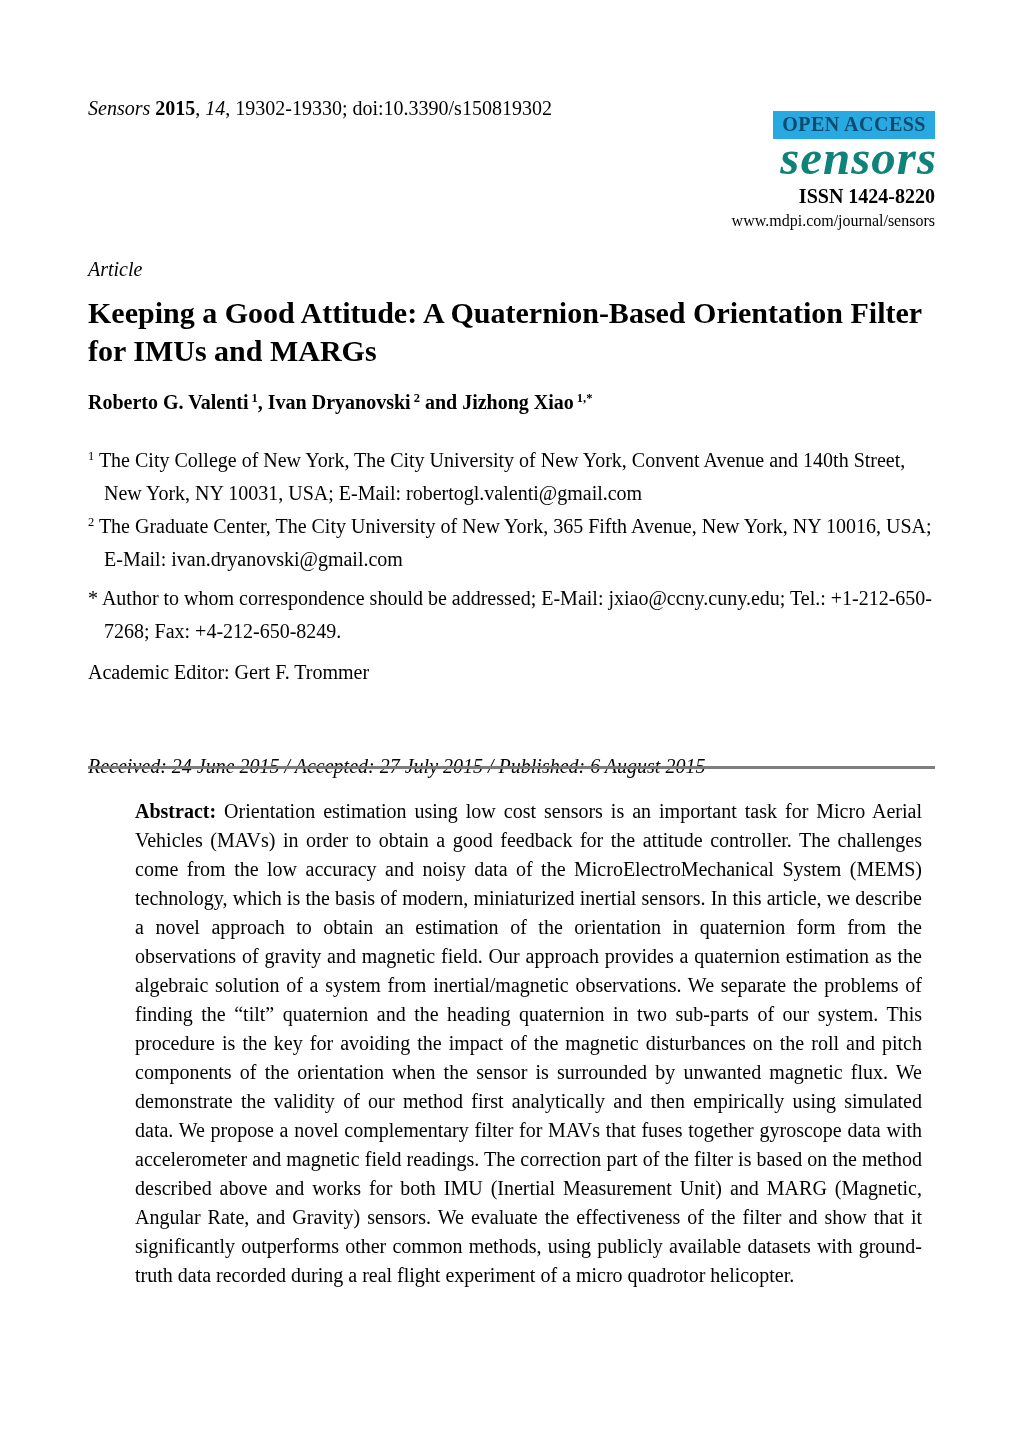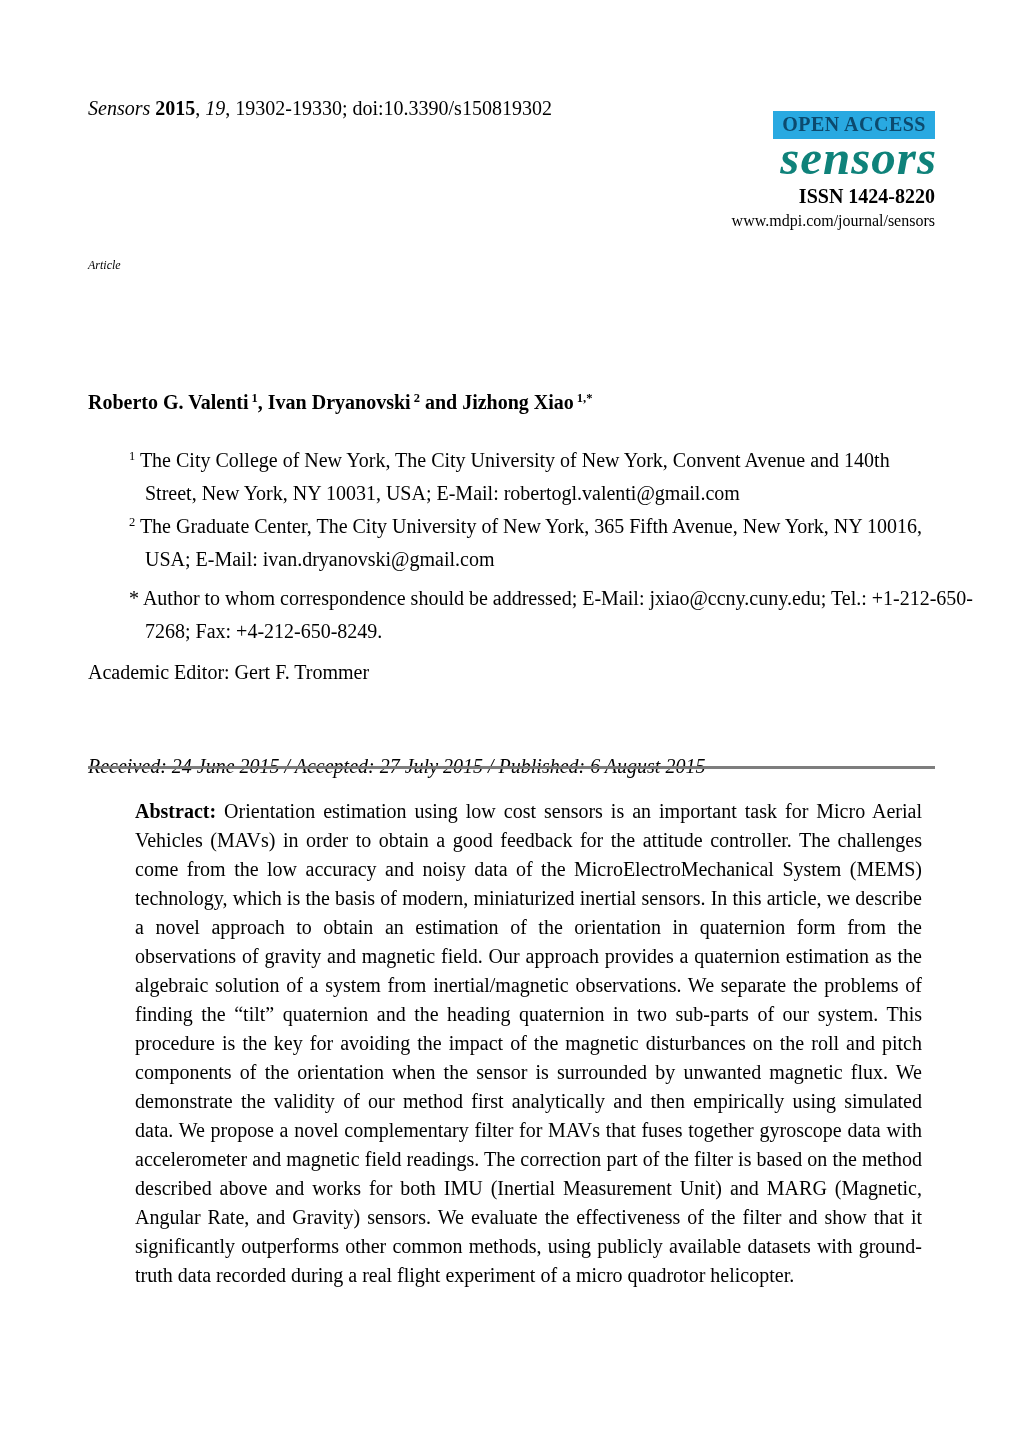--- a/index.html
+++ b/index.html
@@ -40,32 +40,32 @@
     font-size: 49px;
     font-style: italic;
     font-weight: bold;
     color: #0F827A;
     line-height: 56px;
     letter-spacing: 1px;
   }
   .issn-line { top: 185px; right: 85px; font-size: 20px; font-weight: bold; }
   .journal-url { top: 212px; right: 85px; font-size: 16px; }
 
-  .article-type { left: 88px; top: 258px; font-size: 12px; font-style: italic; }
+  .article-type { left: 88px; top: 258px; font-size: 20px; font-style: italic; }
 
   .paper-title {
     left: 88px; top: 294px; width: 862px;
     font-size: 30px; font-weight: bold;
     line-height: 38px;
   }
 
   .authors-line { left: 88px; top: 391px; font-size: 20px; font-weight: bold; }
 
   .affiliations { left: 88px; top: 444px; width: 847px; font-size: 20px; line-height: 33px; }
-  .hang { padding-left: 16px; text-indent: -16px; margin-left: 41px; }
+  .hang { padding-left: 16px; text-indent: -16px; }
 
   .correspondence { left: 88px; top: 582px; width: 847px; font-size: 20px; line-height: 33px; }
 
   .editor-line { left: 88px; top: 661px; font-size: 20px; }
 
   .dates-line { left: 88px; top: 711px; font-size: 20px; font-style: italic; margin-top: 44px; }
 
   .divider { left: 88px; top: 766px; width: 847px; height: 3px; background: #7E7E7E; }
 
   .abstract {
@@ -74,33 +74,34 @@
     text-align: justify;
   }
   .abstract-label { margin-right: 8px; }
 </style>
 </head>
 <body>
 
 <div class="page">
 
   <div class="abs journal-line">
-    <span class="it">Sensors</span><span>&nbsp;</span><span class="bd">2015</span><span>, </span><span class="it">19</span><span>, 19302-19330; doi:10.3390/s150819302</span>
+    <span class="it">Sensors</span><span>&nbsp;</span><span class="bd">2015</span><span>, </span><span class="it">14</span><span>, 19302-19330; doi:10.3390/s150819302</span>
   </div>
 
   <div class="abs open-access-badge" style="background: rgb(41, 169, 225);">OPEN ACCESS</div>
 
   <div class="abs journal-logo" style="color: rgb(15, 130, 122);">sensors</div>
 
   <div class="abs issn-line">ISSN 1424-8220</div>
 
   <div class="abs journal-url">www.mdpi.com/journal/sensors</div>
 
   <div class="abs article-type">Article</div>
 
+  <h1 class="abs paper-title" style="margin:0;">Keeping a Good Attitude: A Quaternion-Based Orientation Filter for IMUs and MARGs</h1>
 
   <div class="abs authors-line">
     <span>Roberto G. Valenti</span><sup class="gap">1</sup><span>, </span><span>Ivan Dryanovski</span><sup class="gap">2</sup><span> and </span><span>Jizhong Xiao</span><sup class="gap">1,*</sup>
   </div>
 
   <div class="abs affiliations">
     <div class="hang">
       <sup>1</sup><span> The City College of New York, The City University of New York, Convent Avenue and 140th Street, New York, NY 10031, USA; E-Mail: robertogl.valenti@gmail.com</span>
     </div>
     <div class="hang">

